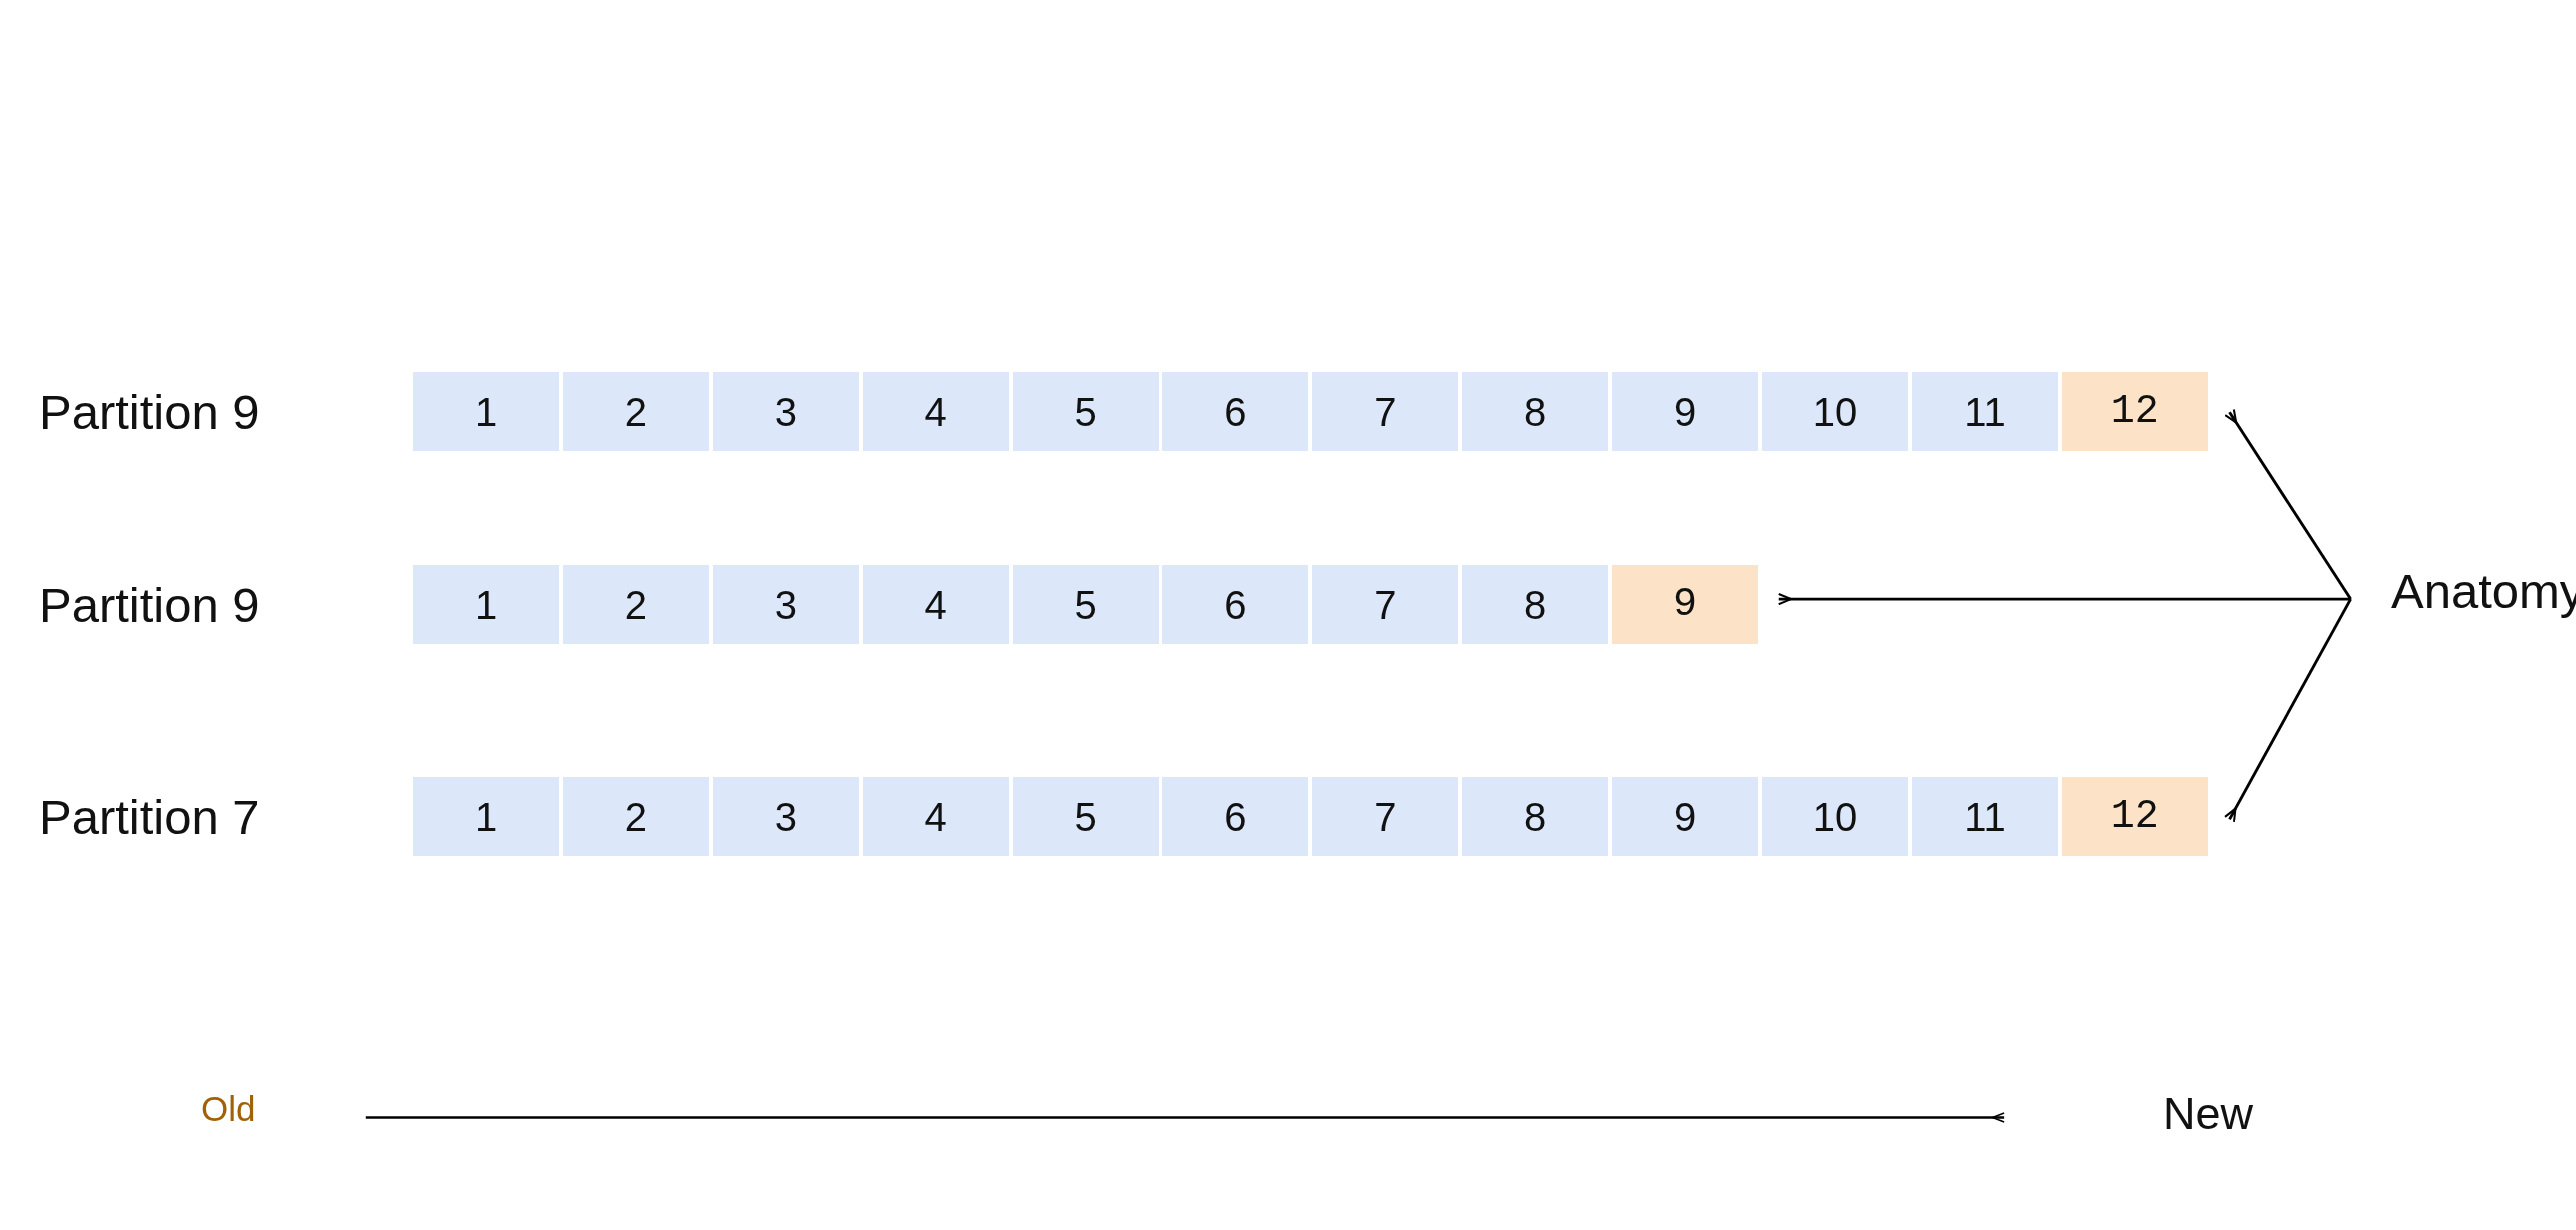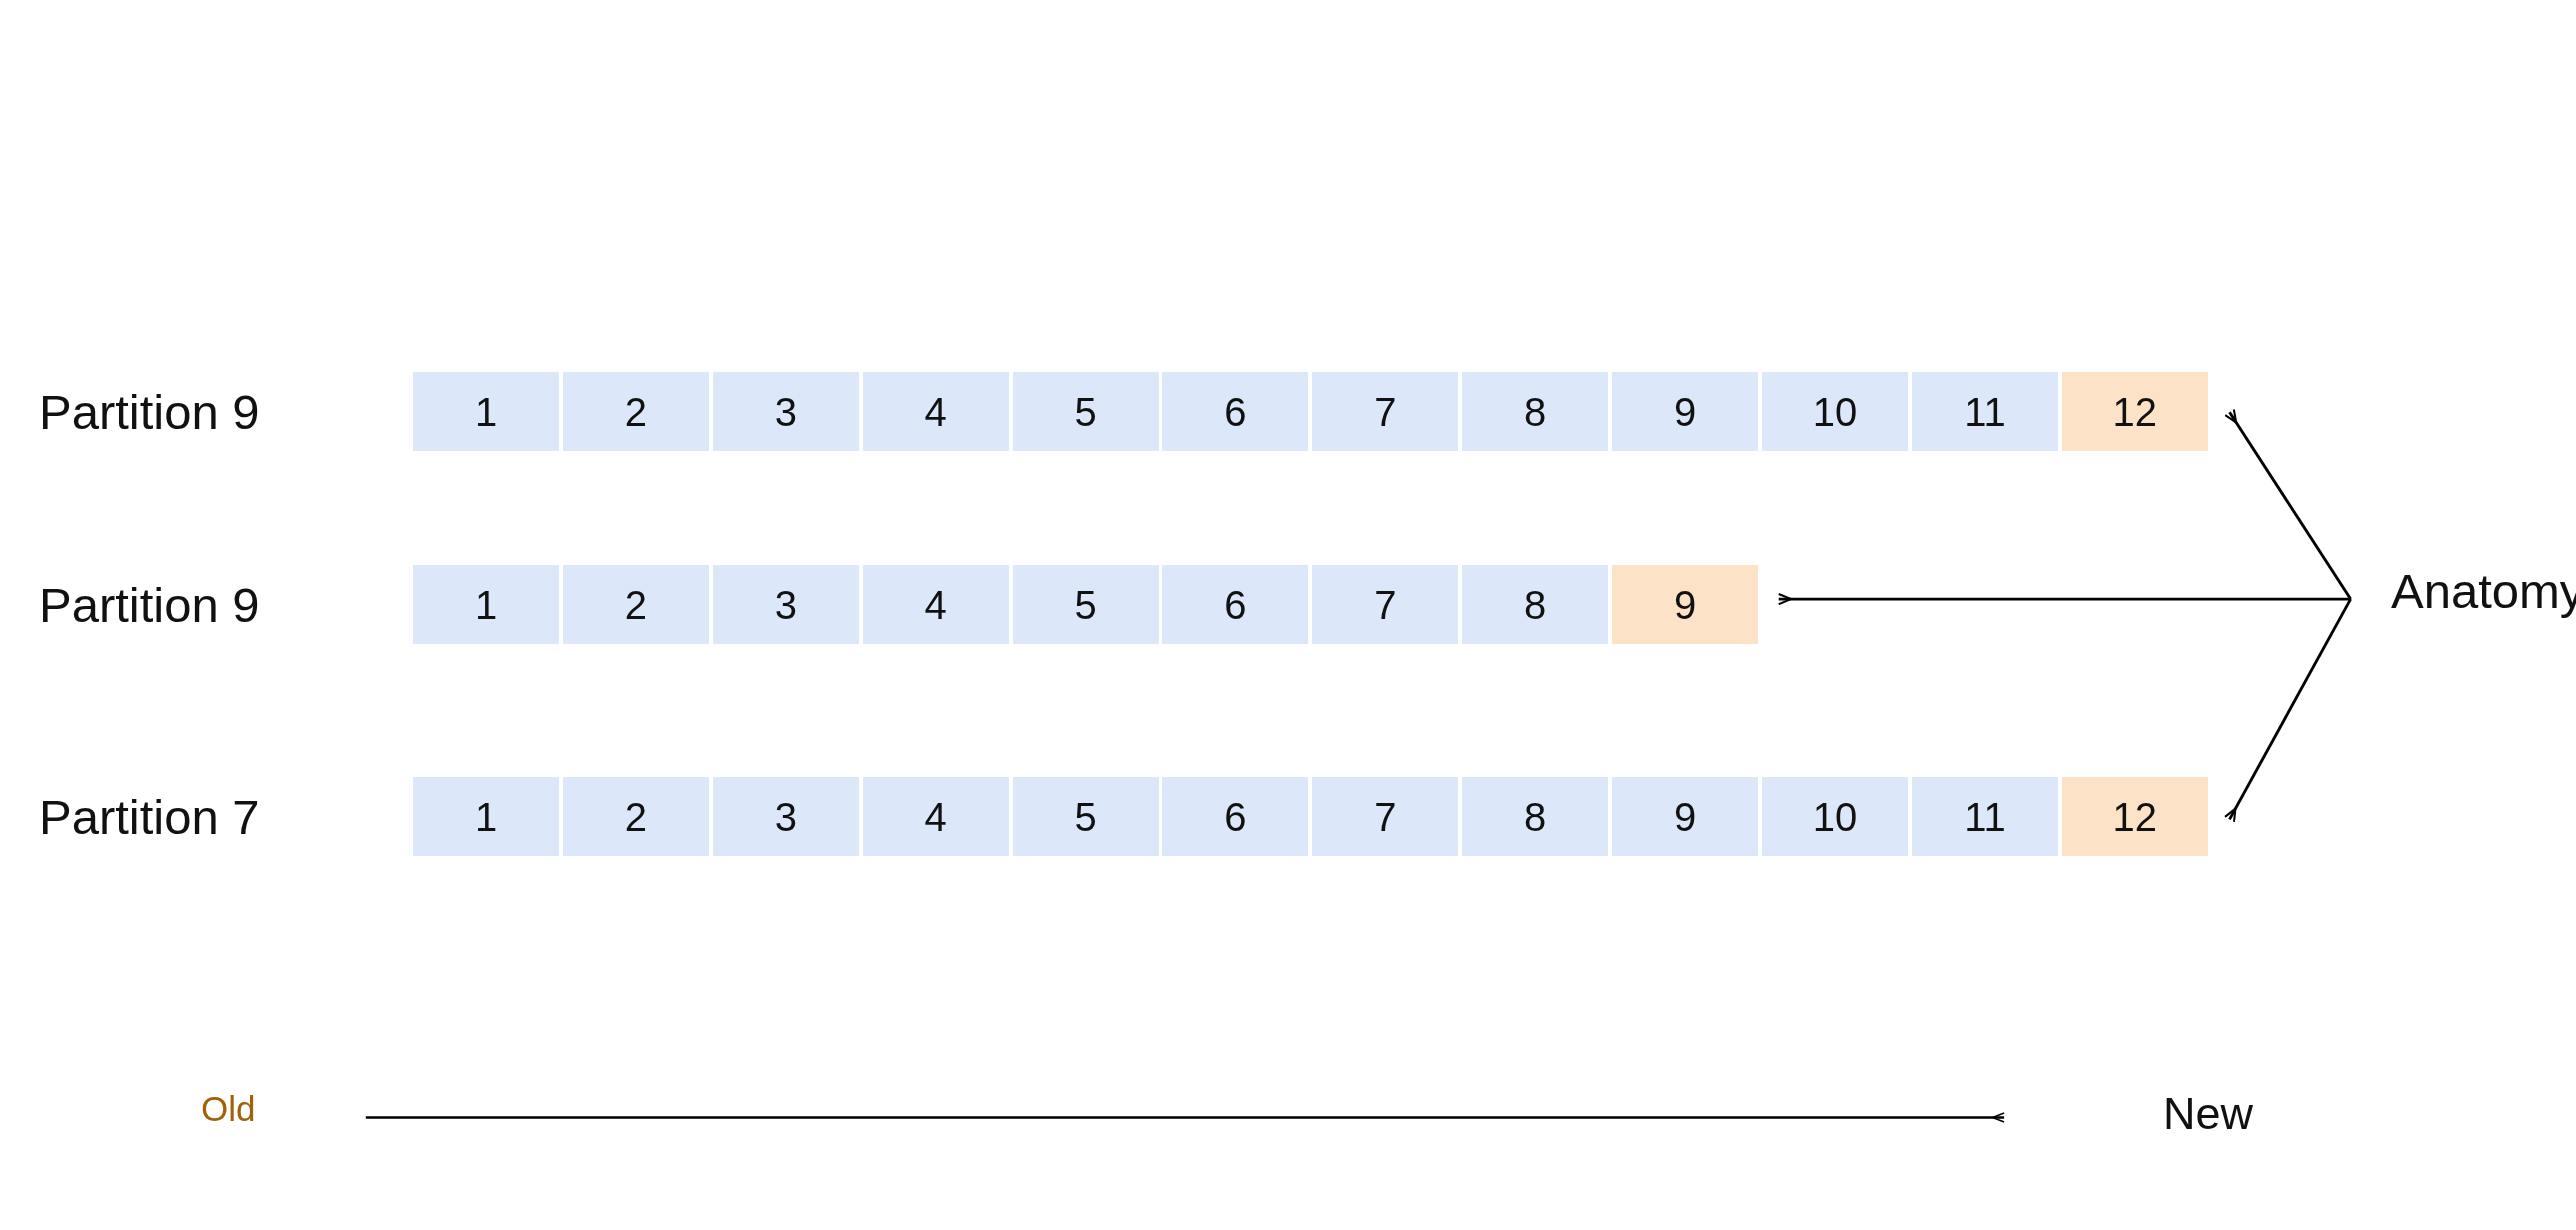--- a/index.html
+++ b/index.html
@@ -68,21 +68,21 @@
     font-size: 40px;
     font-weight: 400;
     color: #111111;
     line-height: 1;
     box-sizing: border-box;
   }
   .segment-cell:last-child {
     margin-right: 0;
   }
   .seg-normal { background: #dce8fa; }
-  .seg-highlight { background: #fce3c8; }
+  .seg-highlight { background: #fce3c8; font-family: Liberation Mono, monospace; }
 
   
   #row-p0 { top: 372px; }
   #row-p1 { top: 565px; }
   #row-p2 { top: 777px; }
 
   
   #writes-label {
     position: absolute;
     left: 2391px;

